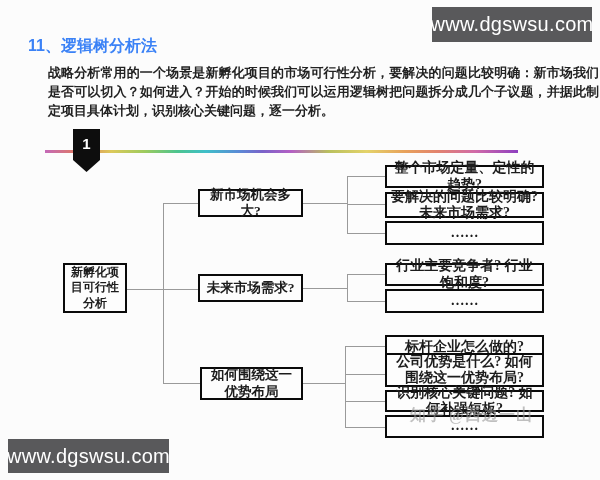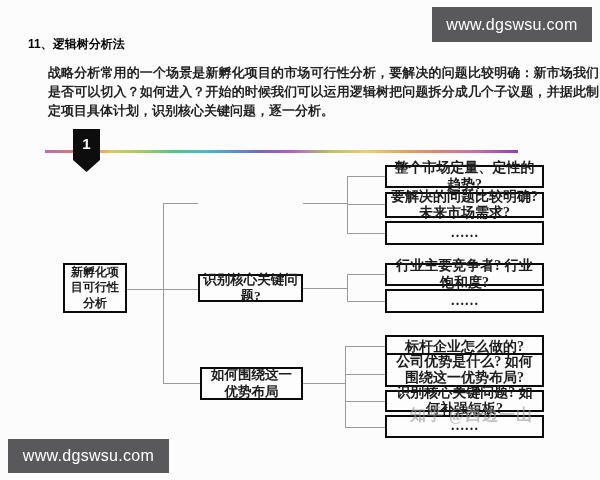--- a/index.html
+++ b/index.html
@@ -7,29 +7,29 @@
   .page {
     position:relative; width:600px; height:480px; margin:0 auto;
     background:#fcfcfc; overflow:hidden;
     font-family:"Liberation Serif","DejaVu Serif",serif;
     color:#1c1c1c;
   }
   .site-bar {
     position:absolute; background:#59595b; color:#fff;
     display:flex; align-items:center; justify-content:center;
     font-family:"Liberation Sans","DejaVu Sans",sans-serif;
-    font-size:16px; letter-spacing:.3px;
+    font-size:20px; letter-spacing:.3px;
   }
   .site-bar.top { left:432px; top:7px; width:160px; height:35px; }
   .site-bar.bottom { left:8px; top:439px; width:161px; height:34px; }
 
   .doc-title {
     position:absolute; left:28px; top:36px;
     font-family:"Liberation Sans","DejaVu Sans",sans-serif;
-    font-weight:bold; font-size:12px; color:#000000;
+    font-weight:bold; font-size:16px; color:#3b82f6;
   }
   .intro {
     position:absolute; left:28px; top:64px; width:551px;
     font-size:13px; line-height:1.45; font-weight:600;
     text-align:justify; color:#222;margin-left:20px;
   }
 
   .rainbow {
     position:absolute; left:45px; top:150px; width:473px; height:3px;
     background:linear-gradient(90deg,
@@ -129,21 +129,22 @@
   <div class="conn c-g2-s2"></div>
   <div class="conn c-g3-h"></div>
   <div class="conn c-g3-v"></div>
   <div class="conn c-g3-s1"></div>
   <div class="conn c-g3-s2"></div>
   <div class="conn c-g3-s3"></div>
   <div class="conn c-g3-s4"></div>
 
   <div class="node node-root">新孵化项目可行性分析</div>
 
-  <div class="node node-branch branch-2">识别核心关键问题?</div>
+  <div class="node node-branch branch-1">新市场机会多大?</div>
+  <div class="node node-branch branch-2">未来市场需求?</div>
   <div class="node node-branch branch-3">如何围绕这一优势布局</div>
 
   <div class="node node-leaf g1-l1">整个市场定量、定性的趋势?</div>
   <div class="node node-leaf g1-l2">要解决的问题比较明确? 未来市场需求?</div>
   <div class="node node-leaf g1-l3">……</div>
   <div class="node node-leaf g2-l1">行业主要竞争者? 行业饱和度?</div>
   <div class="node node-leaf g2-l2">……</div>
   <div class="node node-leaf g3-l1">标杆企业怎么做的? KSF?</div>
   <div class="node node-leaf g3-l2">公司优势是什么? 如何围绕这一优势布局?</div>
   <div class="node node-leaf g3-l3">识别核心关键问题? 如何补强短板?</div>

